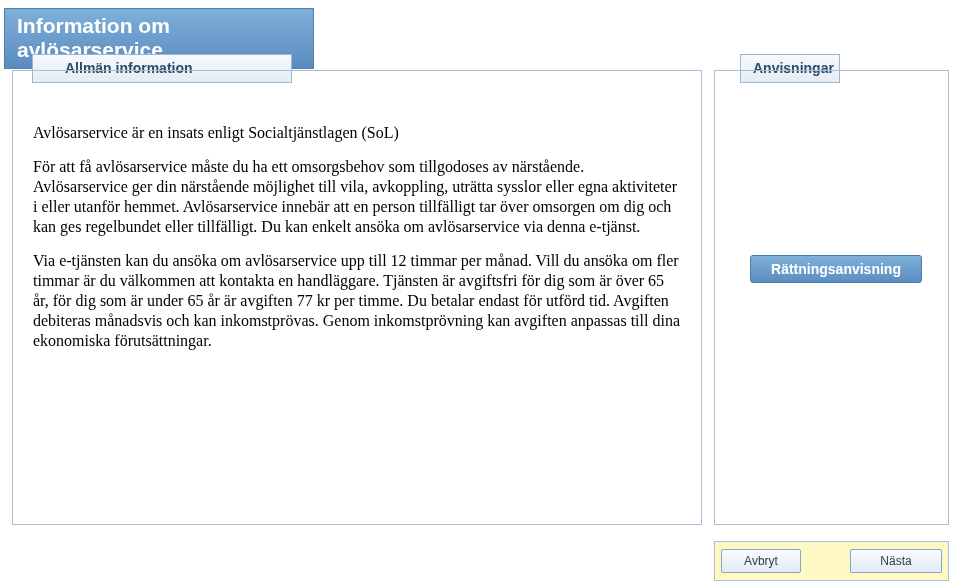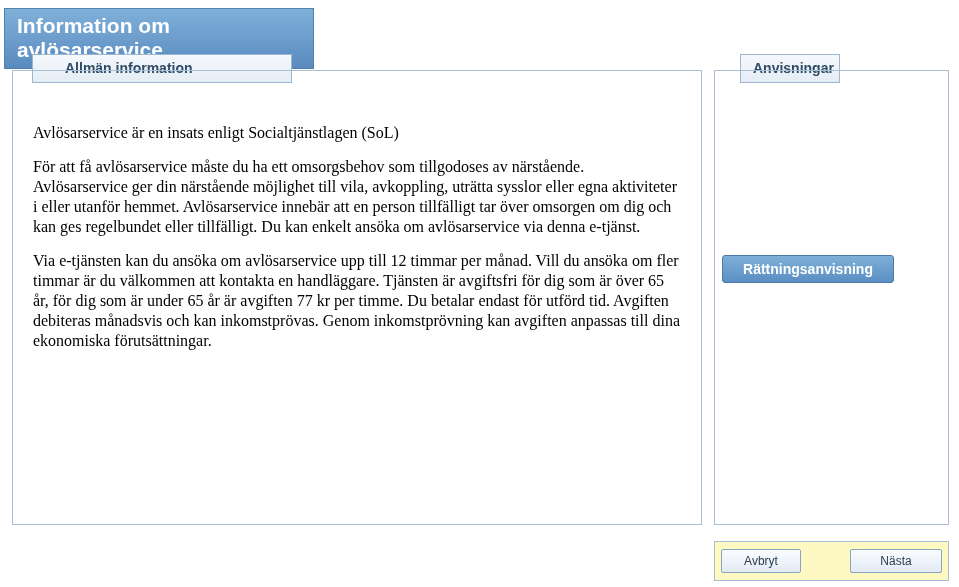--- a/index.html
+++ b/index.html
@@ -76,20 +76,21 @@
     position: absolute;
     background: #6b9dc8;
     background: linear-gradient(#7eb0d8, #5b8ec2);
     color: #fff;
     font-size: 14px;
     font-weight: bold;
     text-align: center;
     padding: 5px 16px;
     border: 1px solid #4c7aa7;
     border-radius: 3px;
+    margin-left: 28px;
   }
   .pill.rattning {
     top: 255px;
     left: 722px;
     width: 172px;
   }
 
   .bottom-bar {
     position: absolute;
     left: 714px;

